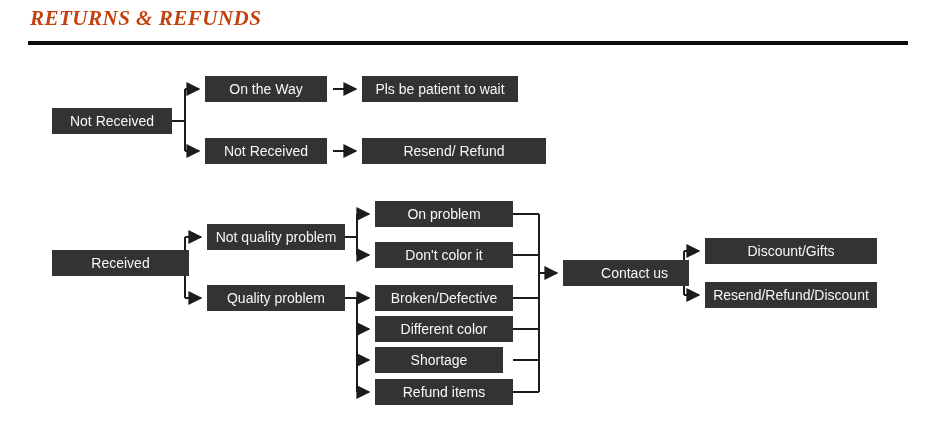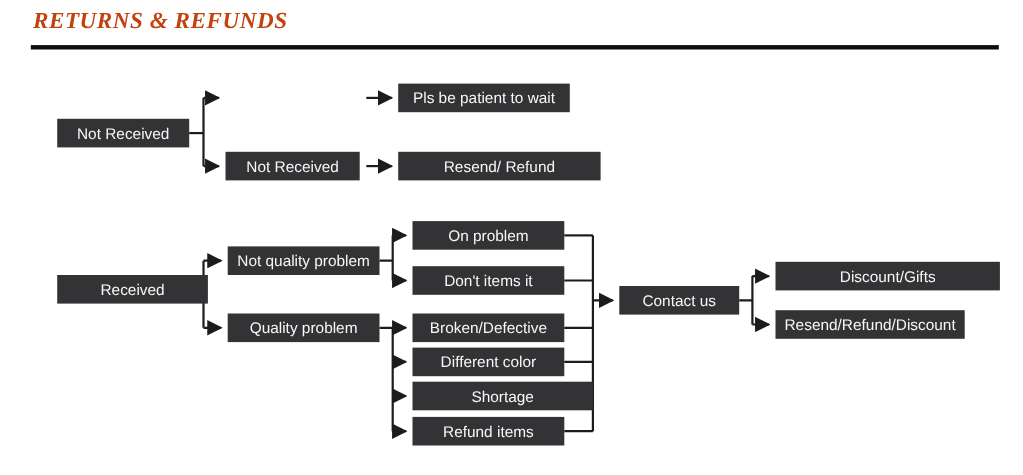--- a/index.html
+++ b/index.html
@@ -106,32 +106,33 @@
       <path d="M672,273 H684"></path>
       <path d="M684,251 V295"></path>
       <path d="M684,251 H699" marker-end="url(#arrow)"></path>
       <path d="M684,295 H699" marker-end="url(#arrow)"></path>
     </g>
   </svg>
 
   <div class="node" style="left:52px;  top:108px; width:120px;">Not Received</div>
   <div class="node" style="left:52px;  top:250px; width:137px;">Received</div>
 
+  <div class="node" style="left:205px; top:76px;  width:122px;">On the Way</div>
   <div class="node" style="left:205px; top:138px; width:122px;">Not Received</div>
   <div class="node" style="left:207px; top:224px; width:138px;">Not quality problem</div>
   <div class="node" style="left:362px; top:76px;  width:156px;">Pls be patient to wait</div>
 
   <div class="node" style="left:207px; top:285px; width:138px;">Quality problem</div>
   <div class="node" style="left:362px; top:138px; width:184px;">Resend/ Refund</div>
 
   <div class="node" style="left:375px; top:201px; width:138px;">On problem</div>
-  <div class="node" style="left:375px; top:242px; width:138px;">Don't items it</div>
+  <div class="node" style="left:375px; top:242px; width:138px;">Don't color it</div>
   <div class="node" style="left:375px; top:285px; width:138px;">Broken/Defective</div>
   <div class="node" style="left:375px; top:316px; width:138px;">Different color</div>
-  <div class="node" style="left:375px; top:347px; width:164px;">Shortage</div>
+  <div class="node" style="left:375px; top:347px; width:128px;">Shortage</div>
   <div class="node" style="left:375px; top:379px; width:138px;">Refund items</div>
 
-  <div class="node" style="left:563px; top:260px; width:109px;">Contact us</div>
+  <div class="node" style="left:563px; top:260px; width:109px;padding-left:17px;">Contact us</div>
 
-  <div class="node" style="left:705px; top:238px; width:204px;">Discount/Gifts</div>
+  <div class="node" style="left:705px; top:238px; width:172px;">Discount/Gifts</div>
   <div class="node" style="left:705px; top:282px; width:172px;">Resend/Refund/Discount</div>
 
 </div>
 
 </body></html>

